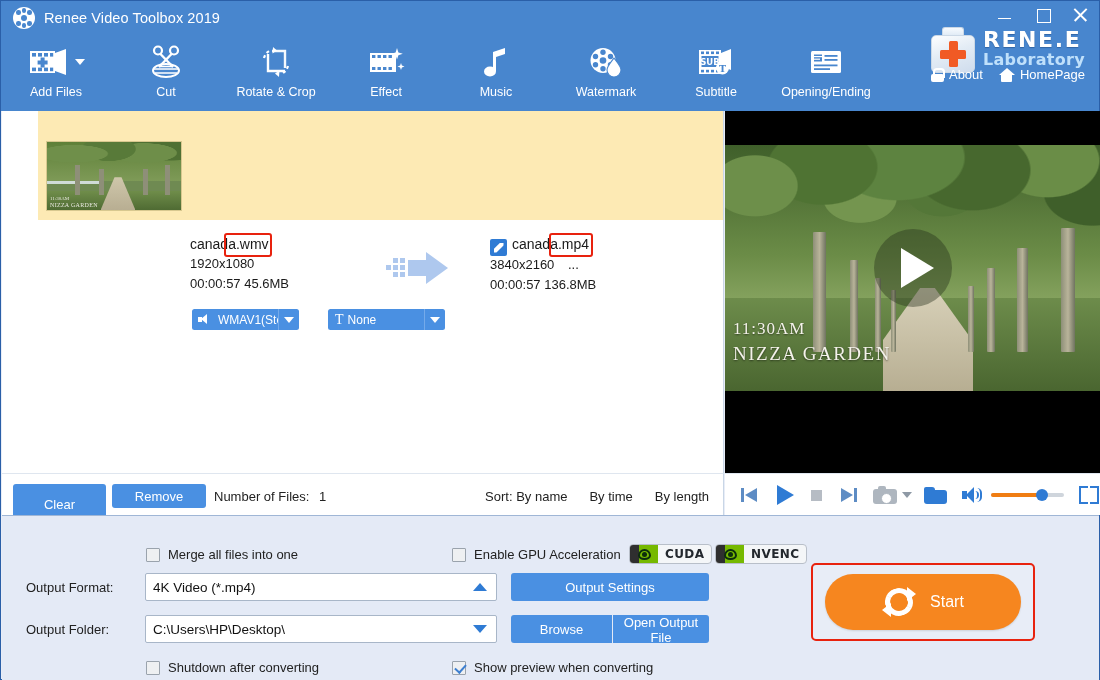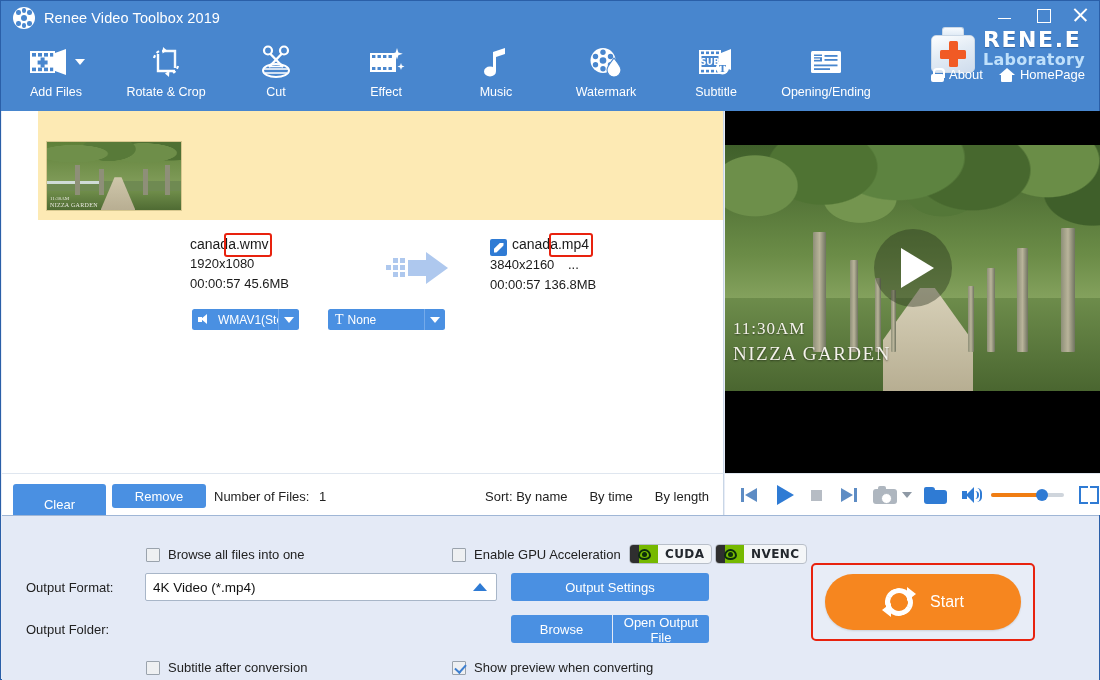--- a/index.html
+++ b/index.html
@@ -391,44 +391,44 @@
             <rect x="12.6" y="10.5" width="4" height="10" fill="#4886ce"></rect>
             <rect x="9.6" y="13.5" width="10" height="4" fill="#4886ce"></rect>
           </svg>
           <span class="caret-down"></span>
         </div>
         <div class="lbl">Add Files</div>
       </div>
 
       <div class="tool">
         <div class="ico">
+          <svg width="40" height="34" viewBox="0 0 40 34">
+            <circle cx="12" cy="5.5" r="4" fill="none" stroke="#fff" stroke-width="2.2"></circle>
+            <circle cx="28" cy="5.5" r="4" fill="none" stroke="#fff" stroke-width="2.2"></circle>
+            <path d="M14 8.5 L27 22" stroke="#fff" stroke-width="2.4" fill="none"></path>
+            <path d="M26 8.5 L13 22" stroke="#fff" stroke-width="2.4" fill="none"></path>
+            <ellipse cx="20" cy="25.5" rx="13" ry="6.5" fill="none" stroke="#fff" stroke-width="2"></ellipse>
+            <path d="M8 24 H32 M9 28 H31 M13 21.5 H27" stroke="#fff" stroke-width="1.3"></path>
+          </svg>
+        </div>
+        <div class="lbl">Cut</div>
+      </div>
+
+      <div class="tool">
+        <div class="ico">
           <svg width="38" height="34" viewBox="0 0 38 34">
             <path d="M11 9 V26 H28" stroke="#fff" stroke-width="2.4" fill="none"></path>
             <path d="M15 6 H28 V23" stroke="#fff" stroke-width="2.4" fill="none" opacity="0.95"></path>
             <path d="M7 13 A12 12 0 0 1 14 5" stroke="#fff" stroke-width="2.2" fill="none" stroke-dasharray="3 2.6"></path>
             <path d="M31 21 A12 12 0 0 1 24 29" stroke="#fff" stroke-width="2.2" fill="none" stroke-dasharray="3 2.6"></path>
             <path d="M16 2 L20 5.5 L15.5 8.5 Z" fill="#fff"></path>
             <path d="M22 32 L18 28.5 L22.5 25.5 Z" fill="#fff"></path>
           </svg>
         </div>
         <div class="lbl">Rotate &amp; Crop</div>
-      </div>
-
-      <div class="tool">
-        <div class="ico">
-          <svg width="40" height="34" viewBox="0 0 40 34">
-            <circle cx="12" cy="5.5" r="4" fill="none" stroke="#fff" stroke-width="2.2"></circle>
-            <circle cx="28" cy="5.5" r="4" fill="none" stroke="#fff" stroke-width="2.2"></circle>
-            <path d="M14 8.5 L27 22" stroke="#fff" stroke-width="2.4" fill="none"></path>
-            <path d="M26 8.5 L13 22" stroke="#fff" stroke-width="2.4" fill="none"></path>
-            <ellipse cx="20" cy="25.5" rx="13" ry="6.5" fill="none" stroke="#fff" stroke-width="2"></ellipse>
-            <path d="M8 24 H32 M9 28 H31 M13 21.5 H27" stroke="#fff" stroke-width="1.3"></path>
-          </svg>
-        </div>
-        <div class="lbl">Cut</div>
       </div>
 
       <div class="tool">
         <div class="ico">
           <svg width="40" height="32" viewBox="0 0 40 32">
             <rect x="4" y="7" width="26" height="19" fill="#fff"></rect>
             <rect x="6" y="9" width="3.4" height="3" fill="#4886ce"></rect>
             <rect x="11.5" y="9" width="3.4" height="3" fill="#4886ce"></rect>
             <rect x="17" y="9" width="3.4" height="3" fill="#4886ce"></rect>
             <rect x="22.5" y="9" width="3.4" height="3" fill="#4886ce"></rect>
@@ -661,21 +661,21 @@
           <span class="c"></span>
           <span class="d"></span>
         </span>
     </div>
   </div>
 
   <div class="bottom">
 
     <div class="chk" style="position:absolute;left:144px;top:31px;">
       <span class="box" id="merge-box"></span>
-      <span>Browse all files into one</span>
+      <span>Merge all files into one</span>
     </div>
 
     <div class="chk" style="position:absolute;left:450px;top:31px;">
       <span class="box" id="gpu-box"></span>
       <span>Enable GPU Acceleration</span>
     </div>
 
     <div class="nv-badge" style="left:627px;top:28px;">
       <span class="nv-logo">
           <span class="nv-eye"></span>
@@ -689,28 +689,32 @@
       <span class="nv-txt">NVENC</span>
     </div>
 
     <div class="lblfield" style="left:24px;top:64px;">Output Format:</div>
     <div class="textbox" style="left:143px;top:57px;width:352px;height:28px;">
       <span>4K Video (*.mp4)</span>
       <span class="tb-arrow up"></span>
     </div>
 
     <div class="lblfield" style="left:24px;top:106px;">Output Folder:</div>
+    <div class="textbox" style="left:143px;top:99px;width:352px;height:28px;">
+      <span>C:\Users\HP\Desktop\</span>
+      <span class="tb-arrow down"></span>
+    </div>
 
     <button class="btn-blue" id="output-settings-btn" style="position:absolute;left:509px;top:57px;width:198px;height:28px;">Output Settings</button>
     <button class="btn-blue" id="browse-btn" style="position:absolute;left:509px;top:99px;width:101px;height:28px;border-radius:3px 0 0 3px;">Browse</button>
     <button class="btn-blue" id="open-output-btn" style="position:absolute;left:611px;top:99px;width:96px;height:28px;border-radius:0 3px 3px 0;">Open Output File</button>
 
     <div class="chk" style="position:absolute;left:144px;top:144px;">
       <span class="box" id="shutdown-box"></span>
-      <span>Subtitle after conversion</span>
+      <span>Shutdown after converting</span>
     </div>
     <div class="chk" style="position:absolute;left:450px;top:144px;">
       <span class="box checked" id="preview-box"></span>
       <span>Show preview when converting</span>
     </div>
 
     <div class="start-wrap" style="left:809px;top:47px;">
       <button class="start-btn">
         <span class="refresh-ico">
           <span class="ring"></span>

